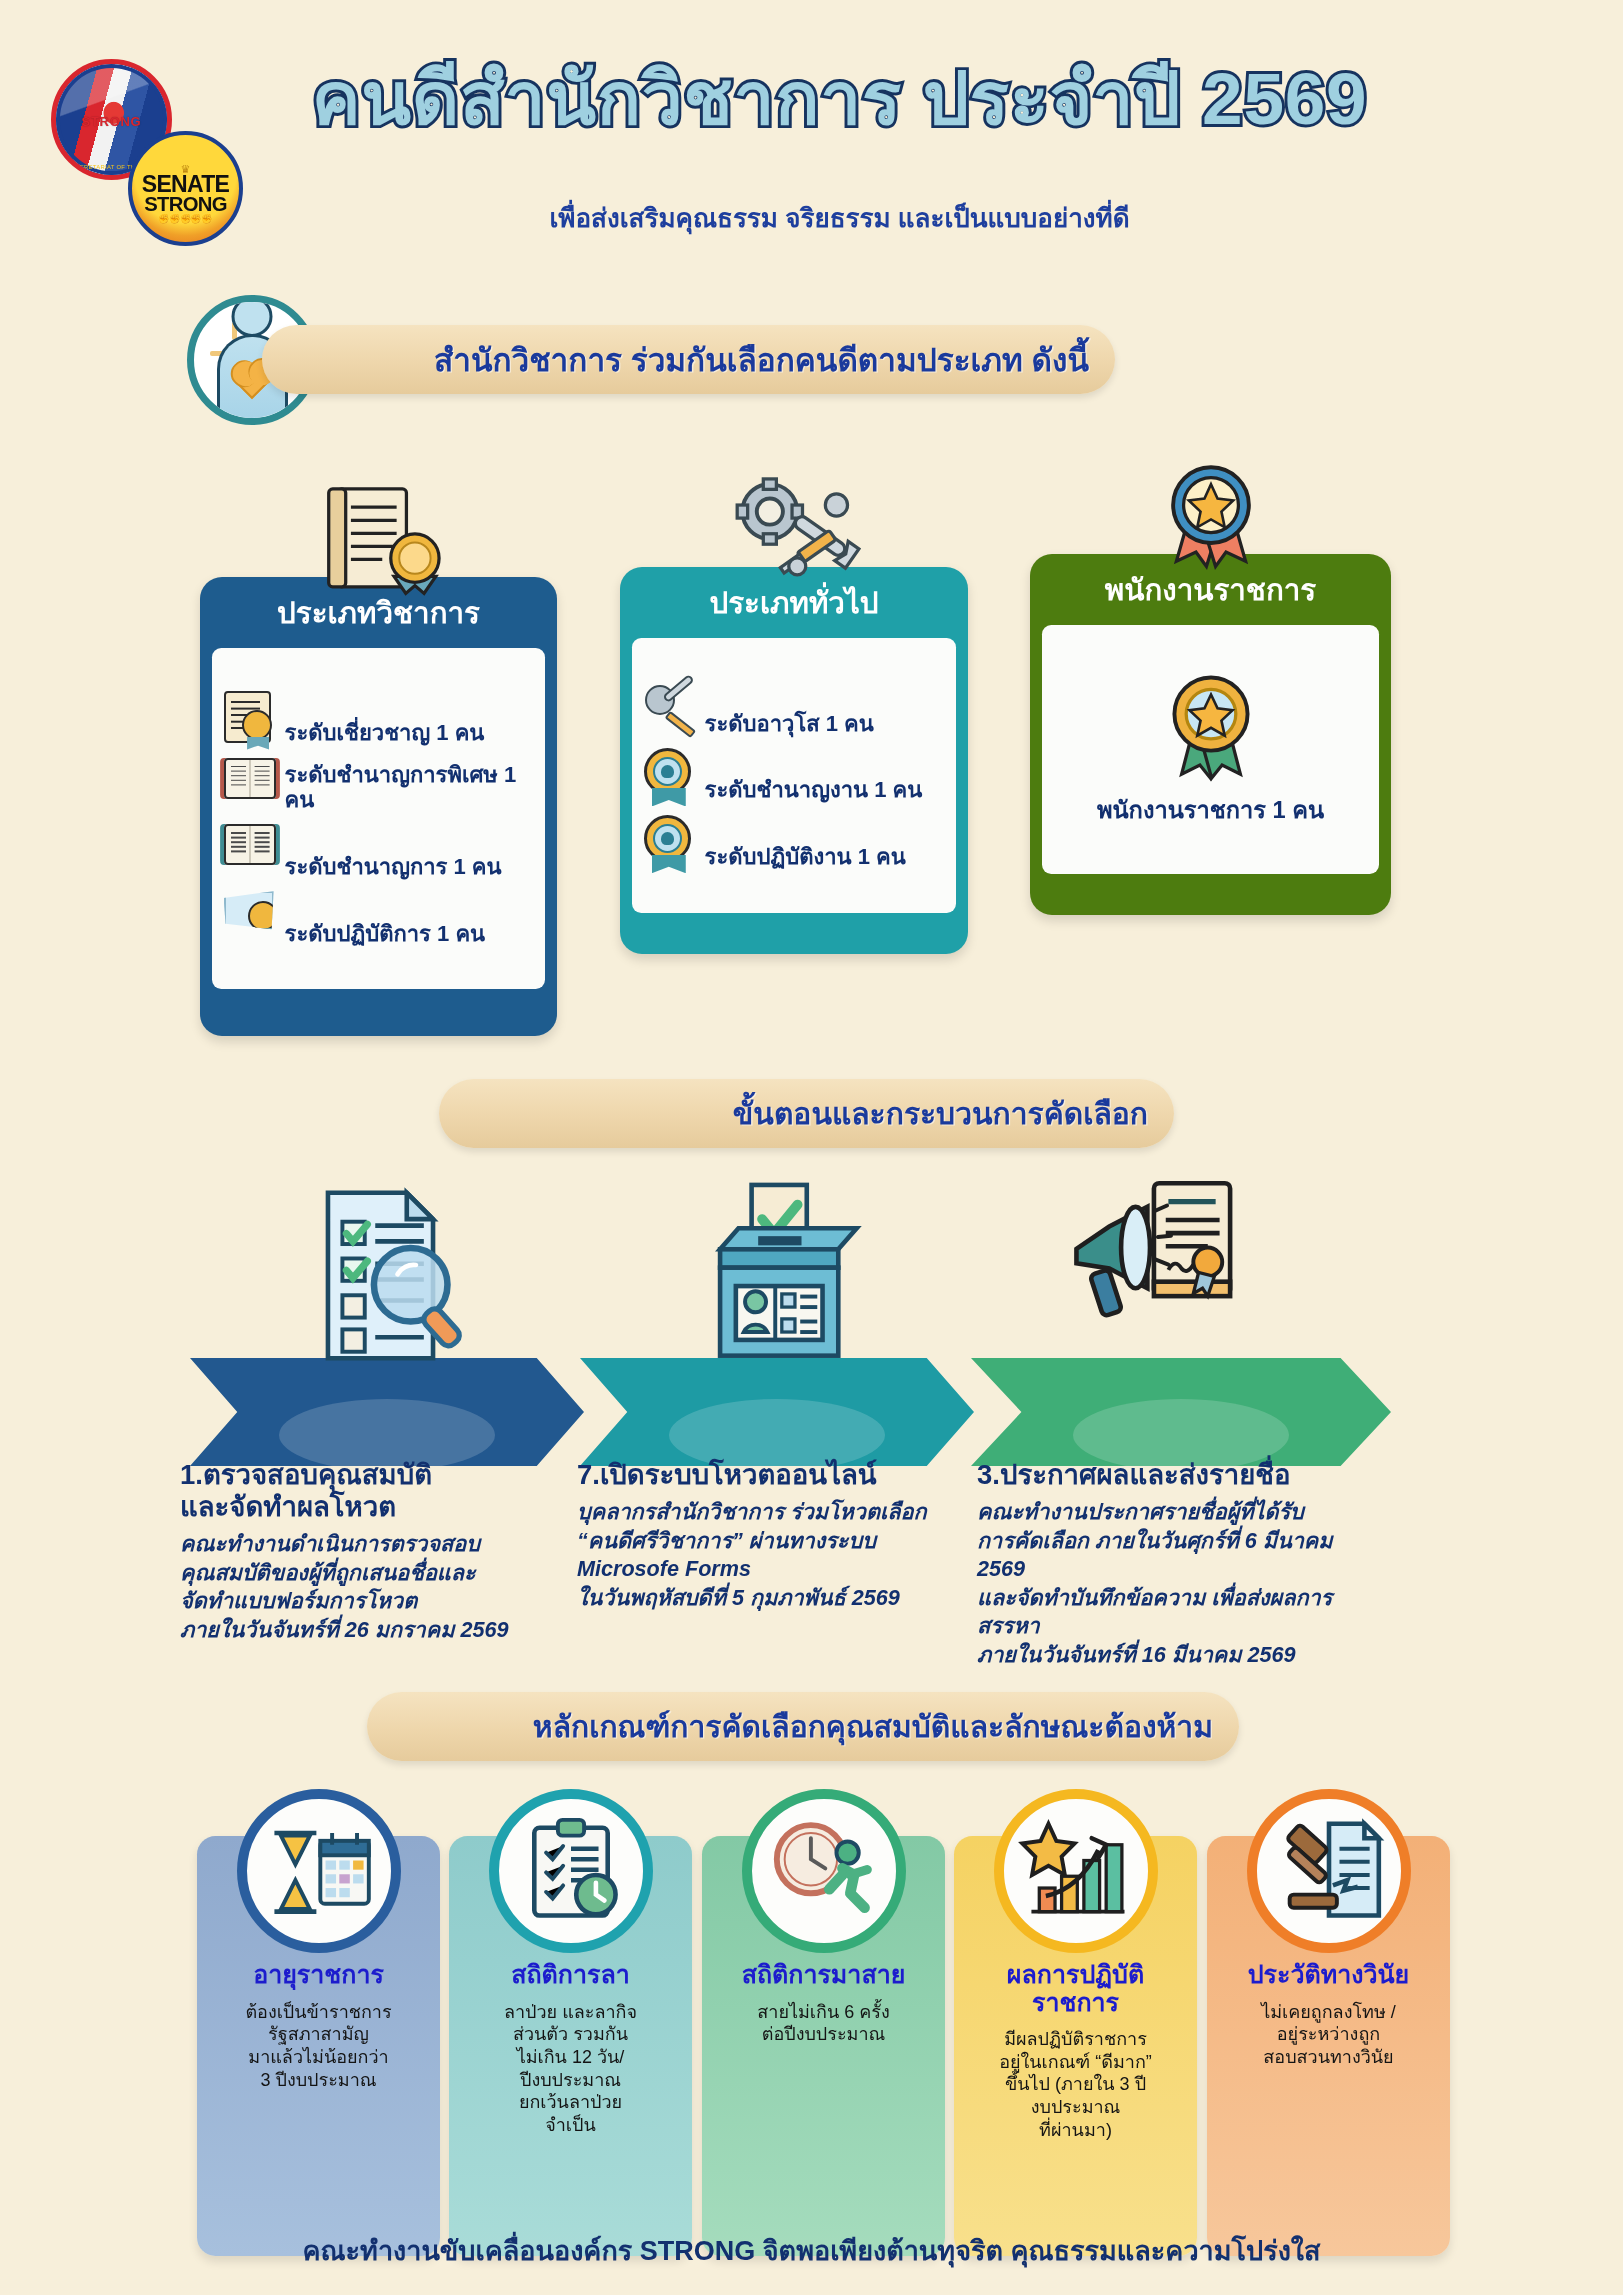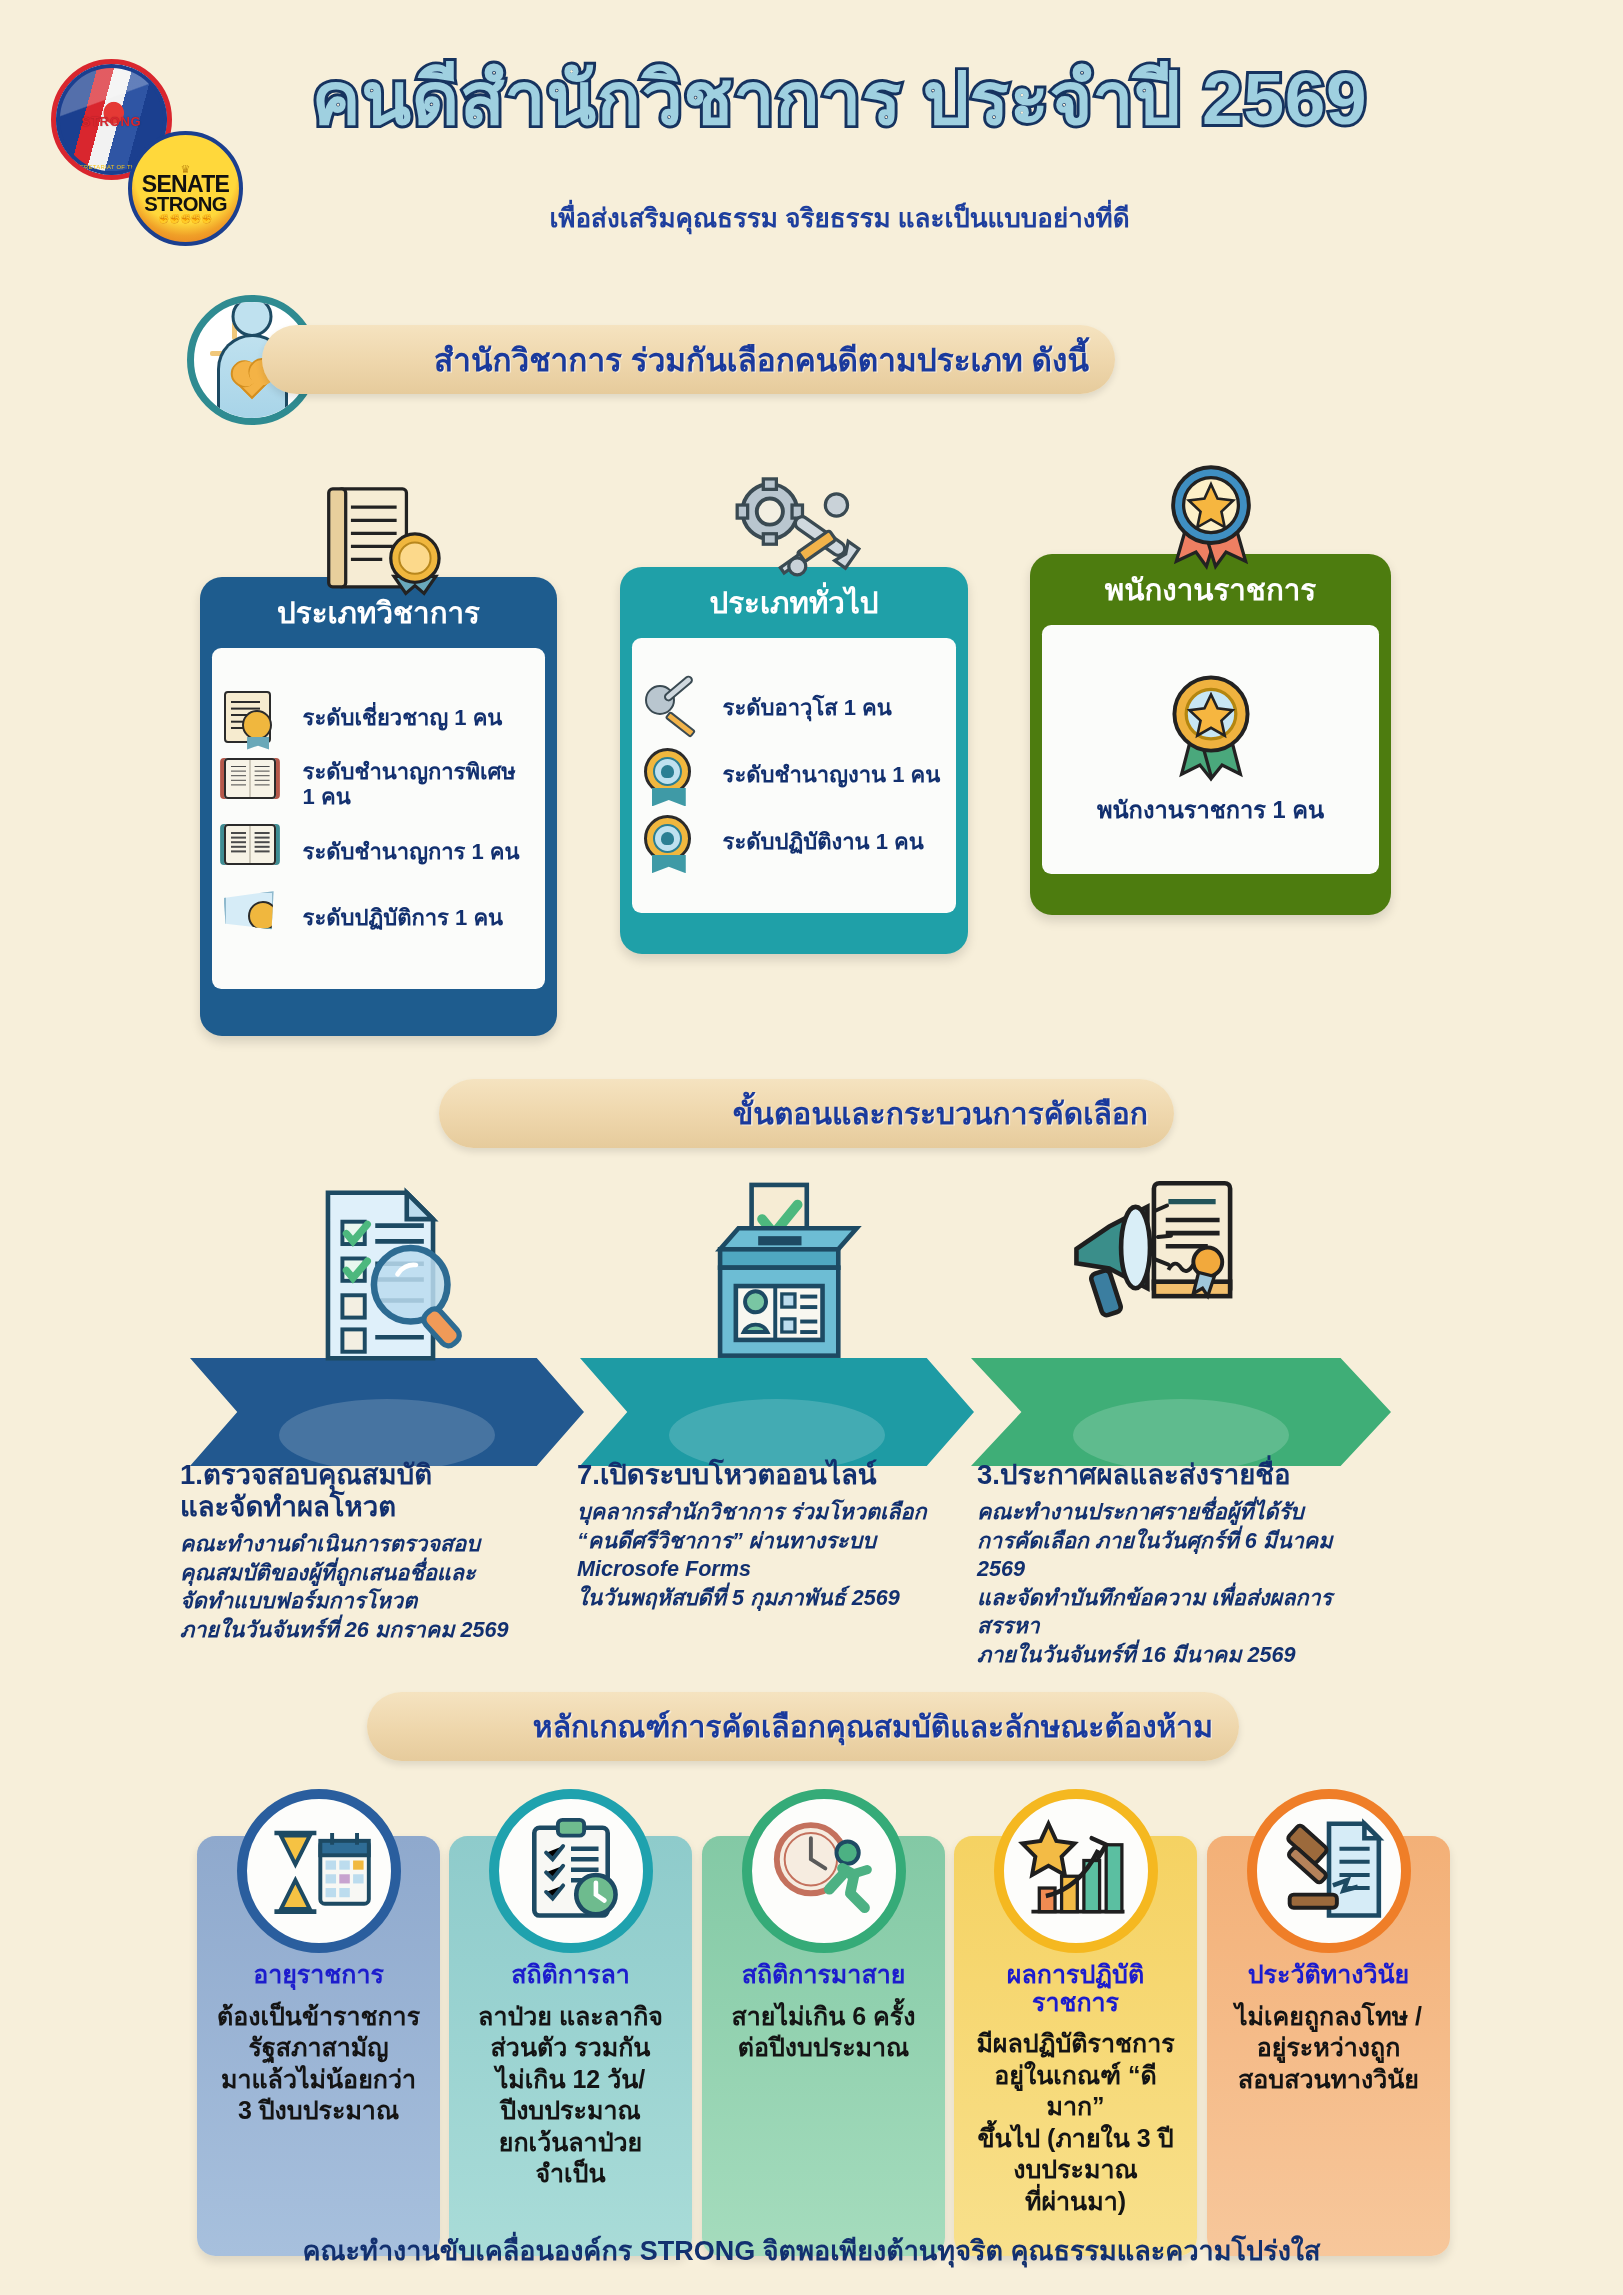--- a/index.html
+++ b/index.html
@@ -121,21 +121,21 @@
   
   .cat-card{position:absolute;border-radius:22px;box-shadow:0 5.2px 10.5px rgba(0,0,0,.13);}
   .cat-card .cat-head{
     height:71px;display:flex;align-items:center;justify-content:center;
     color:#fff;font-size:29.5px;font-weight:bold;
   }
   .cat-card .cat-body{
     background:#fbfcfa;border-radius:9.2px;margin:0 11.8px 11.8px 11.8px;
     padding:14.4px 9.2px;display:flex;flex-direction:column;justify-content:center;
   }
-  .cat-row{display:flex;align-items:center;gap:24px;padding:5.9px 2.6px;}
+  .cat-row{display:flex;align-items:flex-end;gap:6px;padding:5.9px 2.6px;}
   .cat-row .rtext{font-size:22px;font-weight:bold;color:#12306f;line-height:1.12;}
   .cat-ico{width:55px;height:55px;flex:0 0 55px;position:relative;}
 
   #card-academic{left:200px;top:577px;width:357px;height:459px;background:#1e5c8e;}
   #card-academic .cat-body{height:341px;}
   #card-general{left:620px;top:567px;width:348px;height:387px;background:#1fa0a8;}
   #card-general .cat-body{height:275px;}
   #card-officer{left:1030px;top:554px;width:361px;height:361px;background:#4d7c0f;}
   #card-officer .cat-body{height:249px;align-items:center;text-align:right;}
   #card-officer .single{font-size:23.6px;font-weight:bold;color:#12306f;margin-top:9.2px;}
@@ -231,21 +231,21 @@
   #proc-icon-2{left:682px;top:1181px;}
   #proc-icon-3{left:1062px;top:1174px;}
 
   
   .crit{
     position:absolute;width:243px;height:420px;border-radius:18.4px;
     box-shadow:0 5.2px 9.2px rgba(0,0,0,.10);
     padding:125px 17px 15.7px 17px;text-align:center;
   }
   .crit .ctitle{font-size:25px;font-weight:bold;color:#1c1ccd;line-height:1.1;margin-bottom:9.2px;}
-  .crit .cdesc{font-size:25px;font-weight:bold;color:#141414;line-height:1.26;margin-top:12px;}
+  .crit .cdesc{font-size:18px;font-weight:normal;color:#141414;line-height:1.26;margin-top:12px;}
   .crit .circle{
     position:absolute;left:50%;top:-47px;transform:translateX(-50%);
     width:164px;height:164px;border-radius:50%;background:#fdfdfb;
     display:flex;align-items:center;justify-content:center;overflow:hidden;
   }
   #crit-1{left:197px;top:1836px;background:linear-gradient(180deg,#8fa9cd,#a7c0dd);}
   #crit-1 .circle{border:10.5px solid #2a5e9e;}
   #crit-2{left:449px;top:1836px;background:linear-gradient(180deg,#8ecbcb,#a9dcd8);}
   #crit-2 .circle{border:10.5px solid #1fa2ae;}
   #crit-3{left:702px;top:1836px;background:linear-gradient(180deg,#83c9a5,#a5dcbd);}

